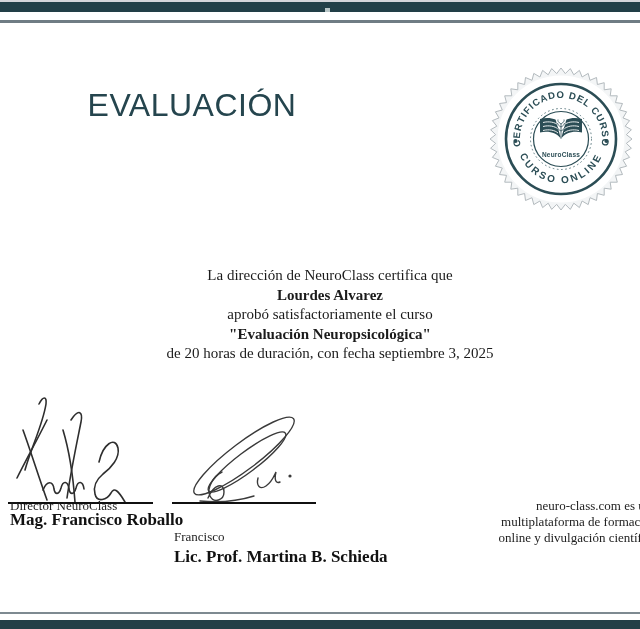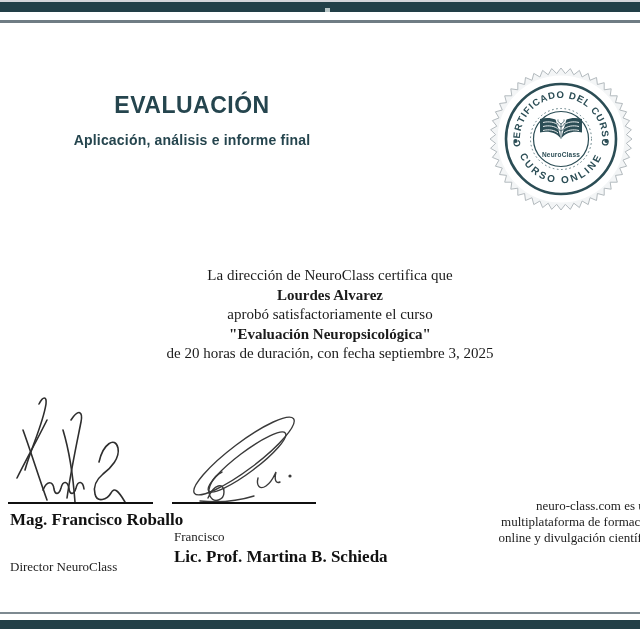--- a/index.html
+++ b/index.html
@@ -11,56 +11,55 @@
   .abs{position:absolute;}
   
   .top-strip{left:0;top:0;width:640px;height:2px;background:#d4d5d9;}
   .top-bar{left:0;top:2px;width:640px;height:10px;background:#223f47;}
   .top-bar-artifact{left:325px;top:8px;width:5px;height:4px;background:#c8d4d4;opacity:.9;}
   .top-rule{left:0;top:20px;width:640px;height:3px;background:#6f7c84;}
   .bottom-rule{left:0;top:612px;width:640px;height:2px;background:#7e8a91;}
   .bottom-bar{left:0;top:620px;width:640px;height:9px;background:#223f47;}
   
   .title-block{left:0;top:84px;width:384px;text-align:center;color:#25454e;}
-  .title-line{font-size:23px;font-weight:bold;line-height:43px;letter-spacing:.5px;white-space:nowrap;}
+  .title-line{font-size:32px;font-weight:normal;line-height:43px;letter-spacing:.5px;white-space:nowrap;}
   .subtitle{font-size:14px;font-weight:bold;margin-top:5px;letter-spacing:.2px;}
   
   .seal{left:489px;top:67px;width:144px;height:144px;}
   .seal text{font-family:"Liberation Sans",sans-serif;font-weight:bold;fill:#2b4d55;}
   
   .cert-body{left:0;top:266px;width:660px;text-align:center;
     font-family:"Liberation Serif",serif;font-size:15px;line-height:19.6px;color:#1b1b1b;}
   .cert-body .bold{font-weight:bold;}
   
   .sig-svg{pointer-events:none;}
   .sig-left{left:8px;top:394px;width:148px;height:110px;}
   .sig-right{left:180px;top:406px;width:140px;height:99px;}
   .sig-line-left{left:8px;top:502px;width:145px;height:2px;background:#101010;}
   .sig-line-right{left:172px;top:502px;width:144px;height:2px;background:#101010;}
   .sig-name{font-family:"Liberation Serif",serif;font-weight:bold;font-size:17px;color:#111;white-space:nowrap;}
   .sig-role{font-family:"Liberation Serif",serif;font-size:13px;color:#1d1d1d;white-space:nowrap;}
   .name-left{left:10px;top:510px;}
-  .role-left{left:10px;top:559px;text-align:right;}
+  .role-left{left:10px;top:498px;text-align:right;}
   .name-right{left:174px;top:510px;margin-top:37px;}
   .role-right{left:174px;top:529px;}
   
   .footer-note{top:498px;right:-17px;text-align:right;
     font-family:"Liberation Serif",serif;font-size:13px;line-height:16px;color:#222;white-space:nowrap;}
 </style>
 </head>
 <body>
 
 <div class="abs top-strip"></div>
 <div class="abs top-bar"></div>
 <div class="abs top-bar-artifact"></div>
 <div class="abs top-rule"></div>
 
 <div class="abs title-block">
   <div class="title-line">EVALUACIÓN</div>
-  <div class="subtitle">Aplicación, análisis e informe final</div>
 </div>
 
 <svg class="abs seal" viewBox="0 0 144 144">
   <polygon points="143.0,72.0 137.4,76.3 142.4,81.3 136.2,84.8 140.6,90.4 134.0,93.1 137.6,99.2 130.7,101.0 133.5,107.5 126.5,108.4 128.3,115.2 121.2,115.2 122.2,122.2 115.2,121.2 115.2,128.3 108.4,126.5 107.5,133.5 101.0,130.7 99.2,137.6 93.1,134.0 90.4,140.6 84.8,136.2 81.3,142.4 76.3,137.4 72.0,143.0 67.7,137.4 62.7,142.4 59.2,136.2 53.6,140.6 50.9,134.0 44.8,137.6 43.0,130.7 36.5,133.5 35.6,126.5 28.8,128.3 28.8,121.2 21.8,122.2 22.8,115.2 15.7,115.2 17.5,108.4 10.5,107.5 13.3,101.0 6.4,99.2 10.0,93.1 3.4,90.4 7.8,84.8 1.6,81.3 6.6,76.3 1.0,72.0 6.6,67.7 1.6,62.7 7.8,59.2 3.4,53.6 10.0,50.9 6.4,44.8 13.3,43.0 10.5,36.5 17.5,35.6 15.7,28.8 22.8,28.8 21.8,21.8 28.8,22.8 28.8,15.7 35.6,17.5 36.5,10.5 43.0,13.3 44.8,6.4 50.9,10.0 53.6,3.4 59.2,7.8 62.7,1.6 67.7,6.6 72.0,1.0 76.3,6.6 81.3,1.6 84.8,7.8 90.4,3.4 93.1,10.0 99.2,6.4 101.0,13.3 107.5,10.5 108.4,17.5 115.2,15.7 115.2,22.8 122.2,21.8 121.2,28.8 128.3,28.8 126.5,35.6 133.5,36.5 130.7,43.0 137.6,44.8 134.0,50.9 140.6,53.6 136.2,59.2 142.4,62.7 137.4,67.7" fill="#f3f5f6" stroke="#b3babe" stroke-width="1"></polygon>
   <circle cx="72" cy="72" r="63.5" fill="#ffffff"></circle>
   <circle cx="72" cy="72" r="55" fill="none" stroke="#2b4d55" stroke-width="2.6"></circle>
   <path id="arcTop" d="M 33.5,86 A 41,41 0 1 1 110.5,86" fill="none"></path>
   <path id="arcBot" d="M 28,77 A 44.3,44.3 0 0 0 116,77" fill="none"></path>
   <text font-size="9.6" letter-spacing="0.9">
     <textPath href="#arcTop" startOffset="50%" text-anchor="middle">CERTIFICADO DEL CURSO</textPath>

